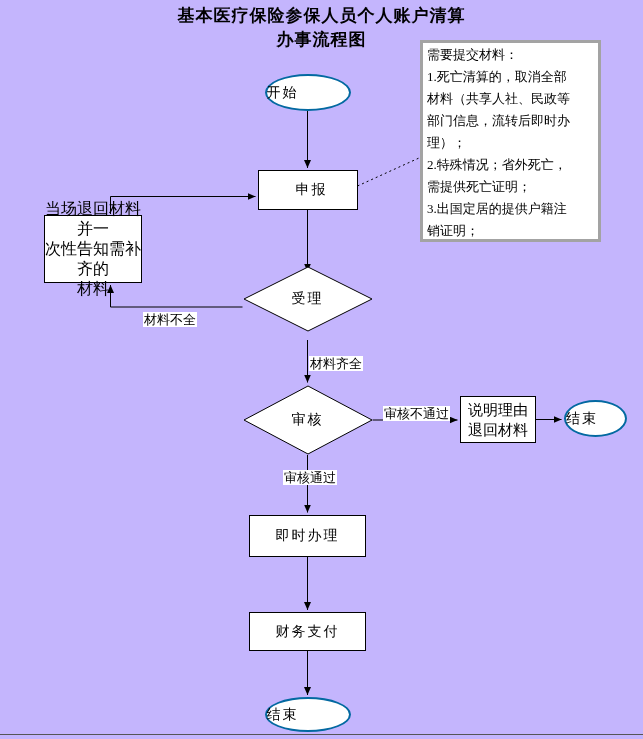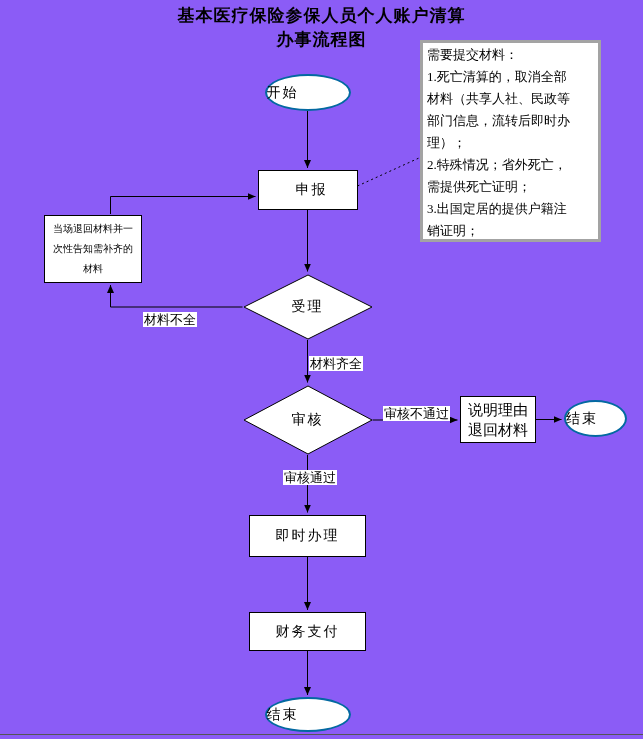--- a/index.html
+++ b/index.html
@@ -1,35 +1,35 @@
 <!DOCTYPE html>
 <html><head>
 <meta charset="utf-8">
 <style>
   html,body{margin:0;padding:0;background:#fff;}
   .page{
-    position:relative;width:643px;height:739px;background:#8b5cf6;overflow:hidden;
+    position:relative;width:643px;height:739px;background:#c4b5fd;overflow:hidden;
     font-family:"Liberation Serif","DejaVu Serif",serif;color:#000;
   }
   .abs{position:absolute;}
   .title{
     left:40px;width:563px;text-align:center;font-weight:bold;font-size:17px;
     letter-spacing:1px;
   }
   .rect-node{
     border:1px solid #000;background:#fff;box-sizing:border-box;
     display:flex;align-items:center;justify-content:center;
     font-size:14px;text-align:center;letter-spacing:2px;
   }
   .oval-node{
     border:2px solid #0369a1;background:#fff;box-sizing:border-box;border-radius:50%;
     display:flex;align-items:center;justify-content:flex-start;
     font-size:14px;letter-spacing:2px;
   }
-  .multiline{white-space:pre-line;letter-spacing:0;line-height:20px;font-size:10px;}
+  .multiline{white-space:pre-line;letter-spacing:0;line-height:20px;font-size:16px;}
   .diamond{position:absolute;}
   .diamond svg{position:absolute;left:0;top:0;}
   .diamond-label{
     position:absolute;left:0;top:0;right:0;bottom:0;
     display:flex;align-items:center;justify-content:center;
     font-size:14px;letter-spacing:2px;
   }
   .note-box{
     border:3px solid #a3a3a3;background:#fff;box-sizing:border-box;
     font-size:13px;line-height:22px;white-space:pre-line;padding:1px 4px;
@@ -82,21 +82,21 @@
     </div>
 
   <div class="abs rect-node" style="left:257.5px;top:170px;width:100px;height:40px;padding-left:8px;">
       <span>申报</span>
     </div>
 
   <div class="abs rect-node multiline" style="left:44px;top:215px;width:98px;height:68px;">当场退回材料并一
 次性告知需补齐的
 材料</div>
 
-  <div class="diamond" style="left:242.5px;top:274px;width:130px;height:66px;">
+  <div class="diamond" style="left:242.5px;top:266px;width:130px;height:66px;">
     <svg width="130" height="66" viewBox="0 0 130 66">
       <polygon points="65,1 129,33 65,65 1,33" fill="#ffffff" stroke="#000" stroke-width="1"></polygon>
     </svg>
     <span class="diamond-label">受理</span>
   </div>
 
   <div class="diamond" style="left:242.5px;top:385px;width:130px;height:70px;">
     <svg width="130" height="70" viewBox="0 0 130 70">
       <polygon points="65,1 129,35 65,69 1,35" fill="#ffffff" stroke="#000" stroke-width="1"></polygon>
     </svg>

